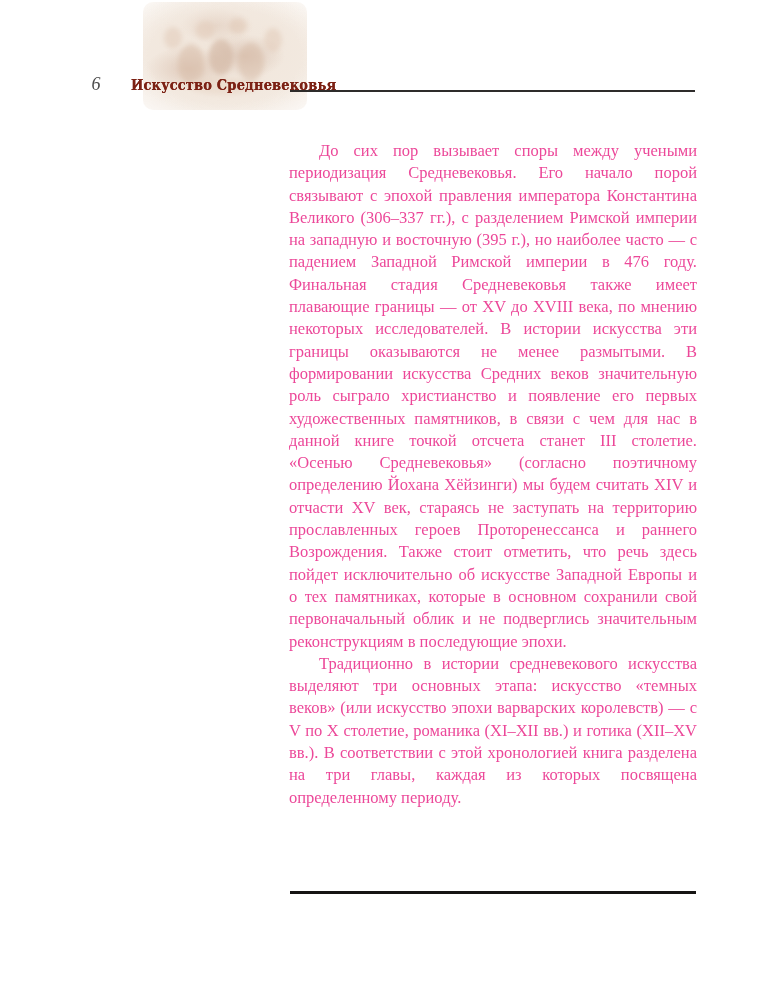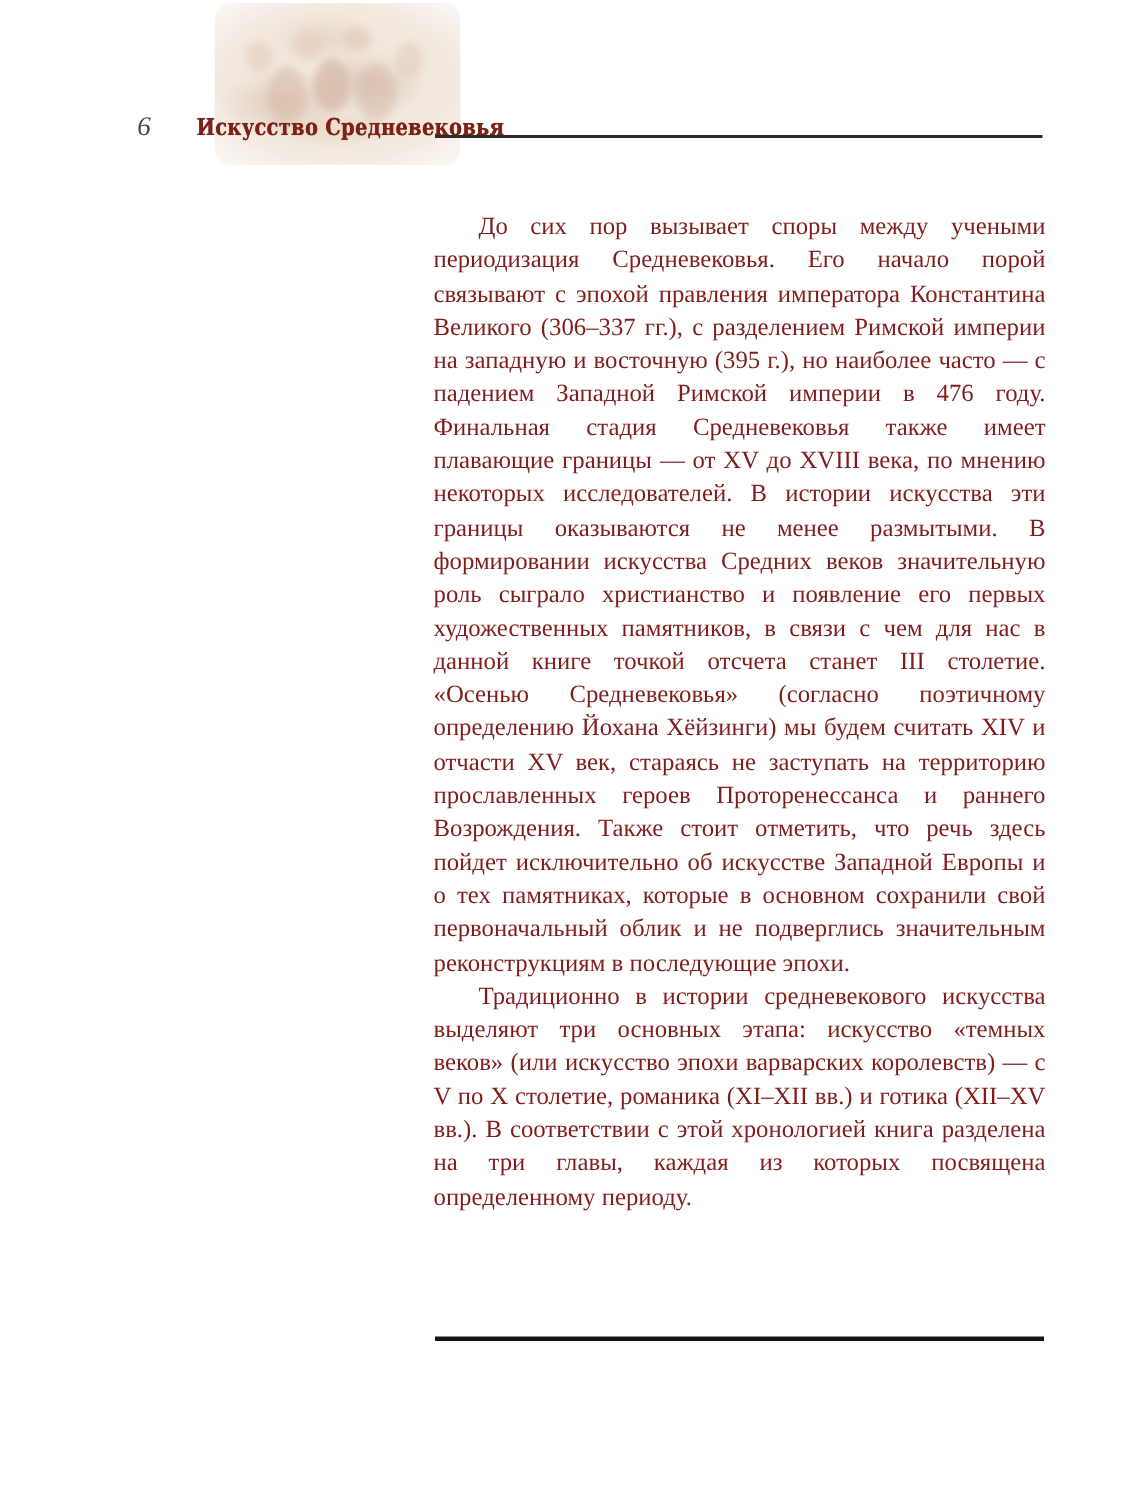--- a/index.html
+++ b/index.html
@@ -32,21 +32,21 @@
     font-weight:bold;font-size:15.5px;letter-spacing:.2px;
     color:#7c2114;white-space:nowrap;
     transform:scaleX(.84);transform-origin:left center;
     text-shadow:0 0 .5px #7c2114;
   }
   .header-rule{
     position:absolute;left:290px;top:90px;width:405px;height:2px;background:#2e2c2b;
   }
   .text-block{
     position:absolute;left:289px;top:140px;width:408px;
-    font-size:16.5px;line-height:22.3px;color:#7f1d1d;
+    font-size:16.5px;line-height:22.3px;color:#ec4899;
     text-align:justify;
     -webkit-hyphens:auto;hyphens:auto;
   }
   .text-block p{margin:0;text-indent:30px;}
   .footer-rule{
     position:absolute;left:290px;top:891px;width:406px;height:2.5px;background:#161413;
   }
 </style>
 </head>
 <body>

